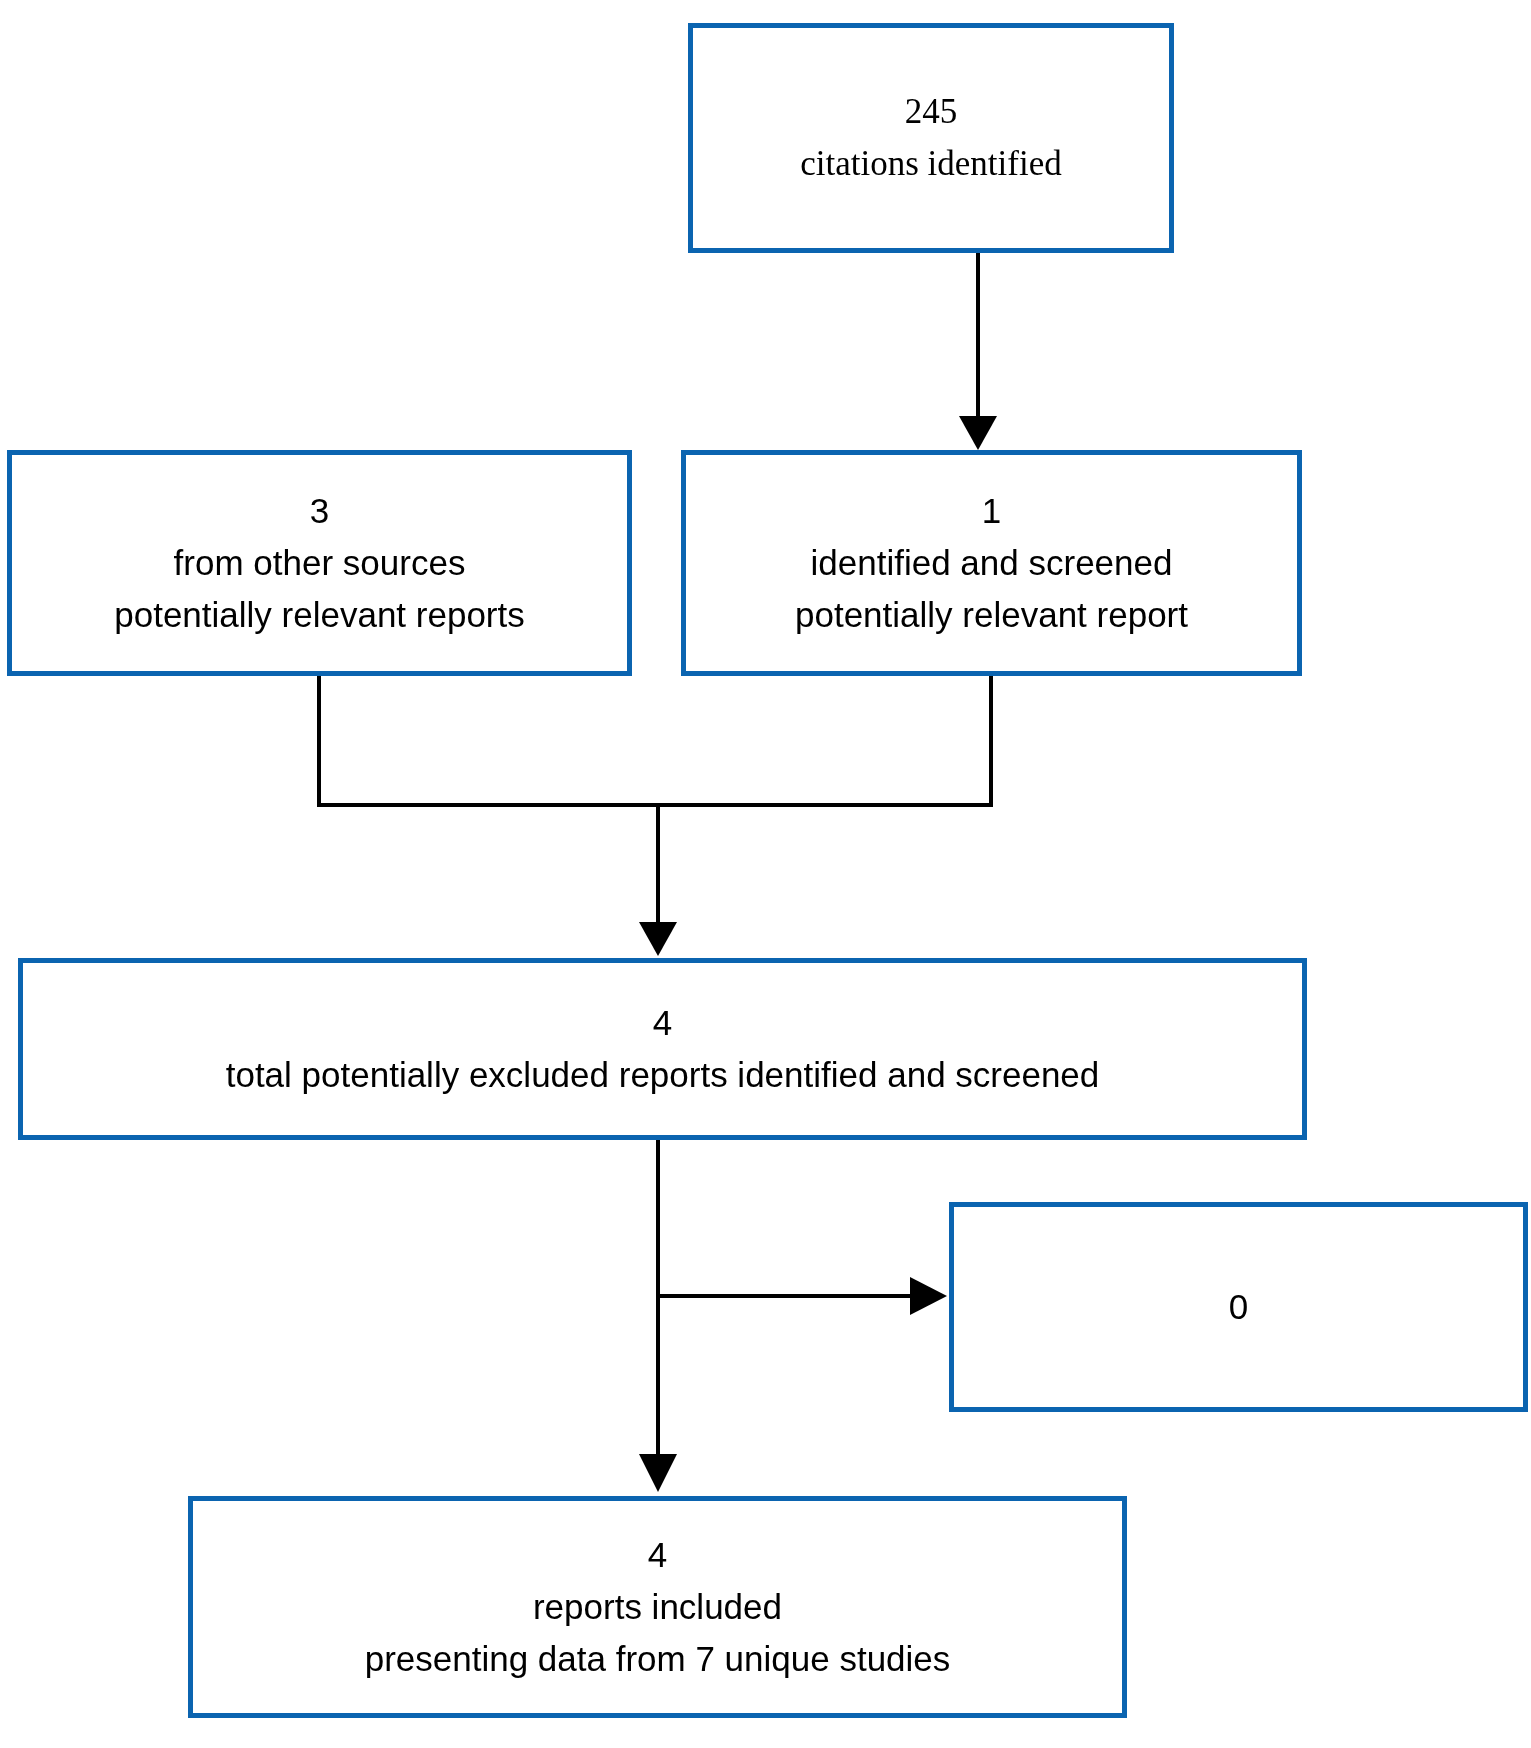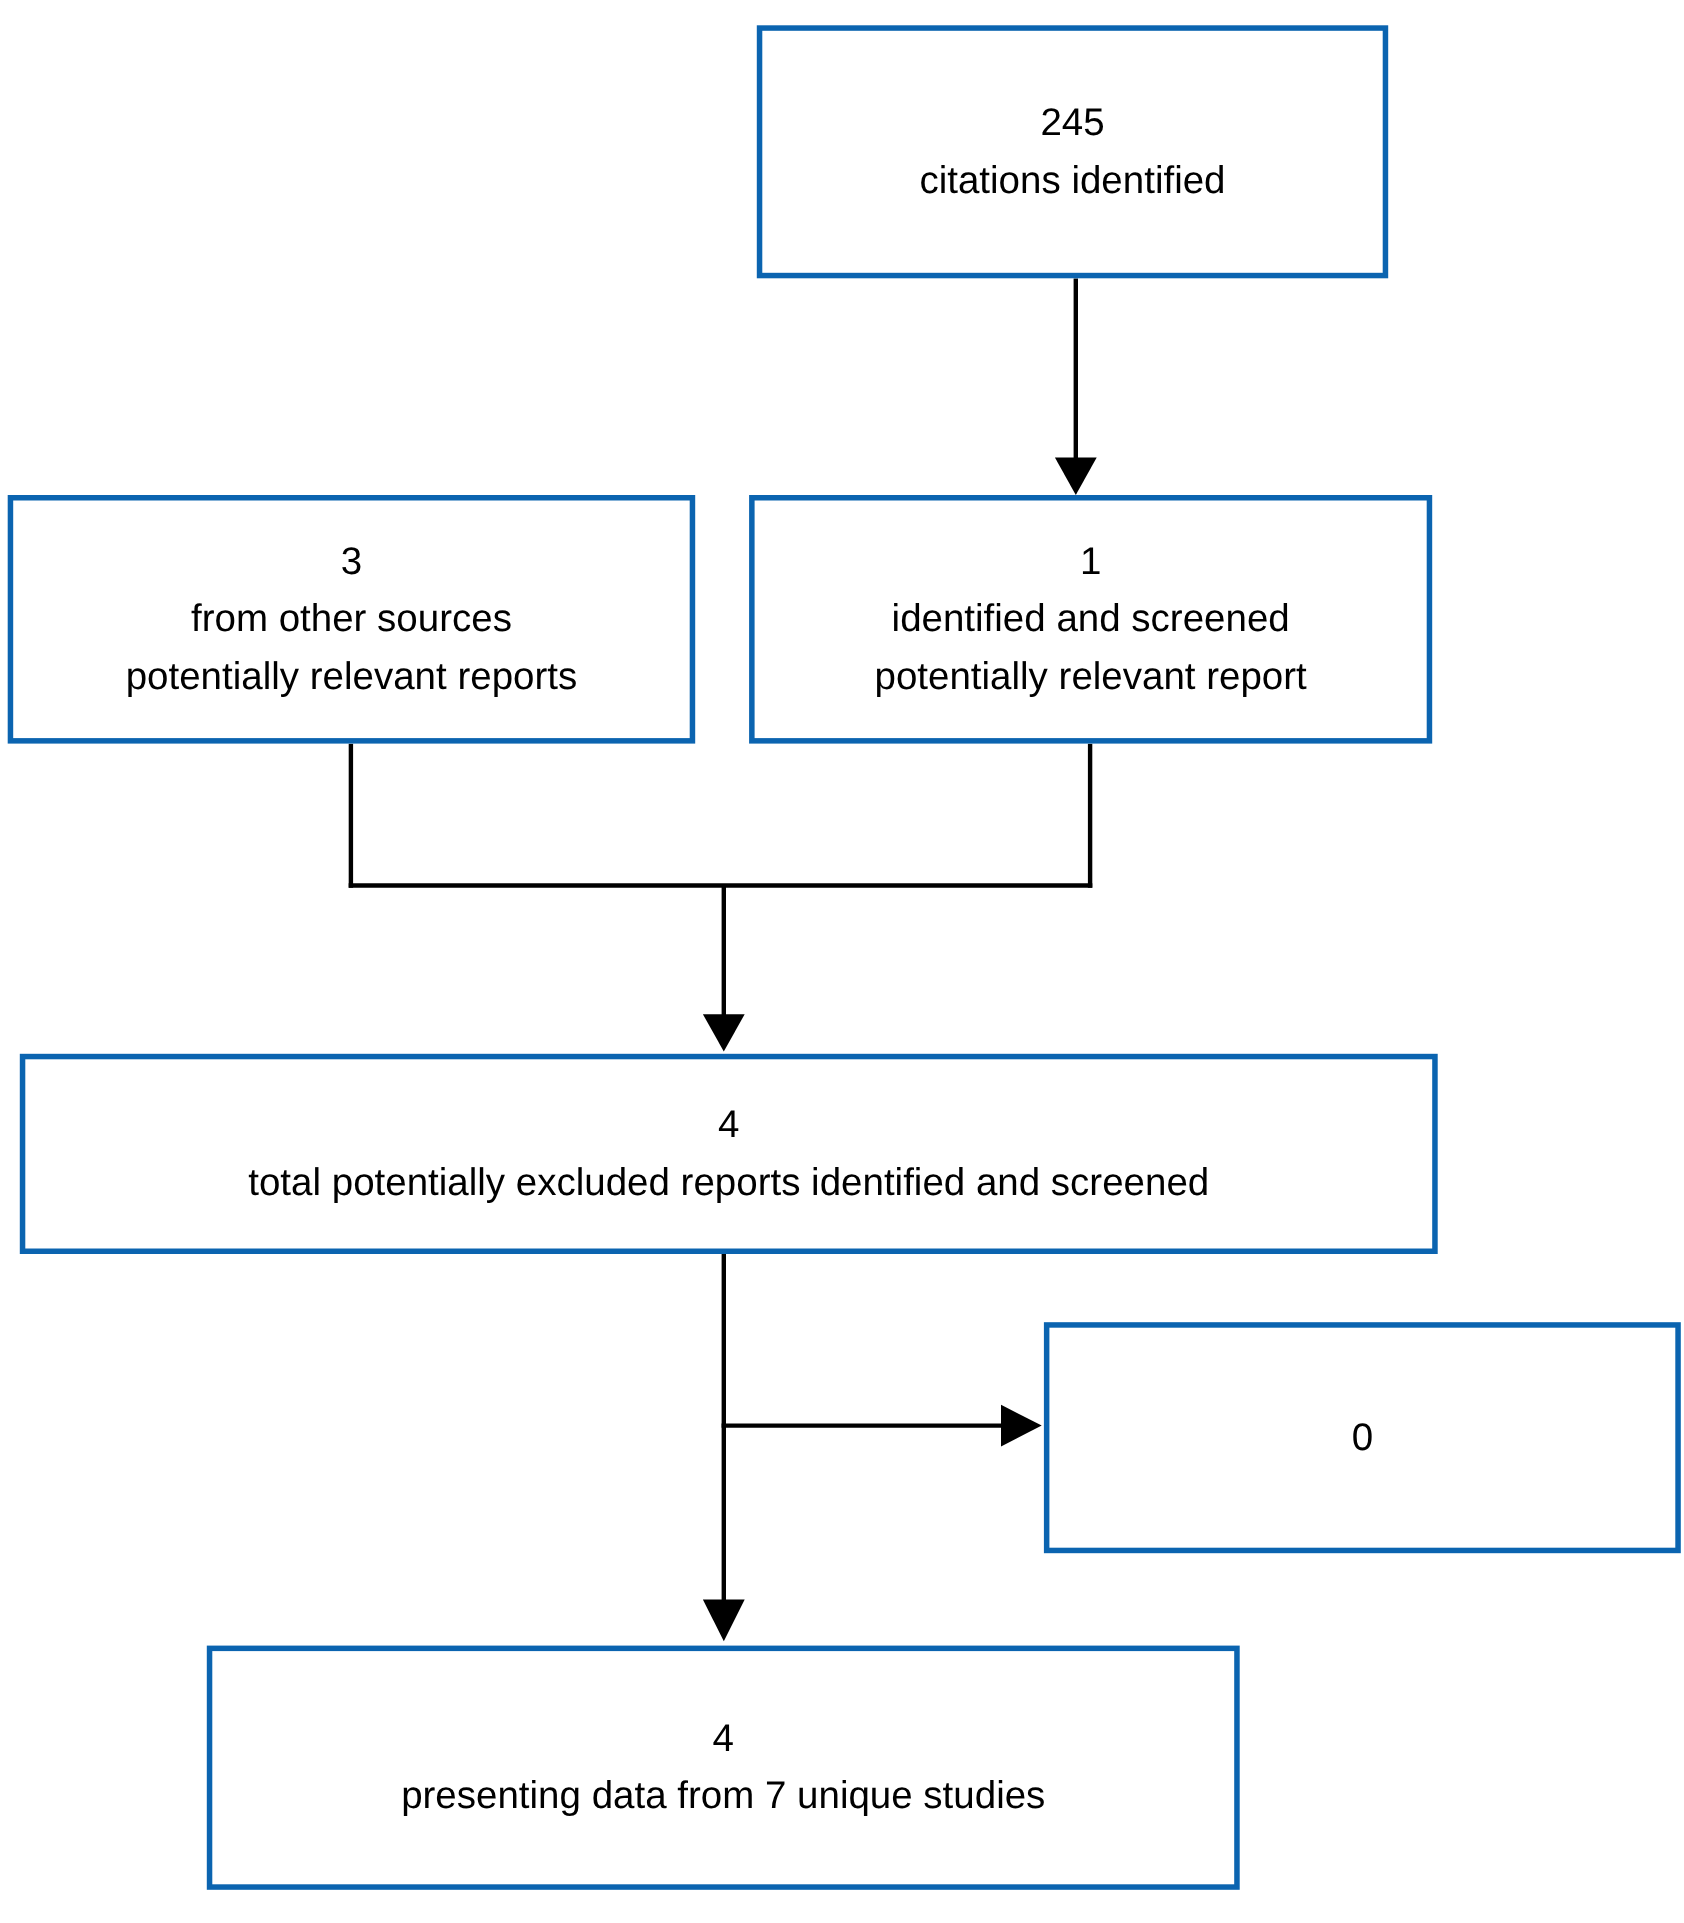--- a/index.html
+++ b/index.html
@@ -33,21 +33,21 @@
     justify-content:center;
     align-items:center;
     text-align:center;
     font-size:35px;
     line-height:52px;
     color:var(--text);
   }
   .node .count{white-space:pre;}
   .node .label{white-space:pre;}
 
-  .n-citations{left:688px;top:23px;width:574px;height:230px;}
+  .n-citations{left:688px;top:23px;width:486px;height:230px;font-family:Liberation Serif, serif;}
   .n-other-sources{left:7px;top:450px;width:625px;height:226px;}
   .n-screened{left:681px;top:450px;width:621px;height:226px;}
   .n-total{left:18px;top:958px;width:1289px;height:182px;}
   .n-excluded{left:949px;top:1202px;width:579px;height:210px;}
   .n-included{left:188px;top:1496px;width:939px;height:222px;}
 </style>
 </head>
 <body>
 
 <div class="canvas">
@@ -94,16 +94,17 @@
     <div class="count">4</div>
     <div class="label">total potentially excluded reports identified and screened</div>
   </div>
 
   <div class="node n-excluded">
     <div class="count">0</div>
   </div>
 
   <div class="node n-included">
     <div class="count">4</div>
+    <div class="label">reports included</div>
     <div class="label">presenting data from 7 unique studies</div>
   </div>
 
 </div>
 
 </body></html>

